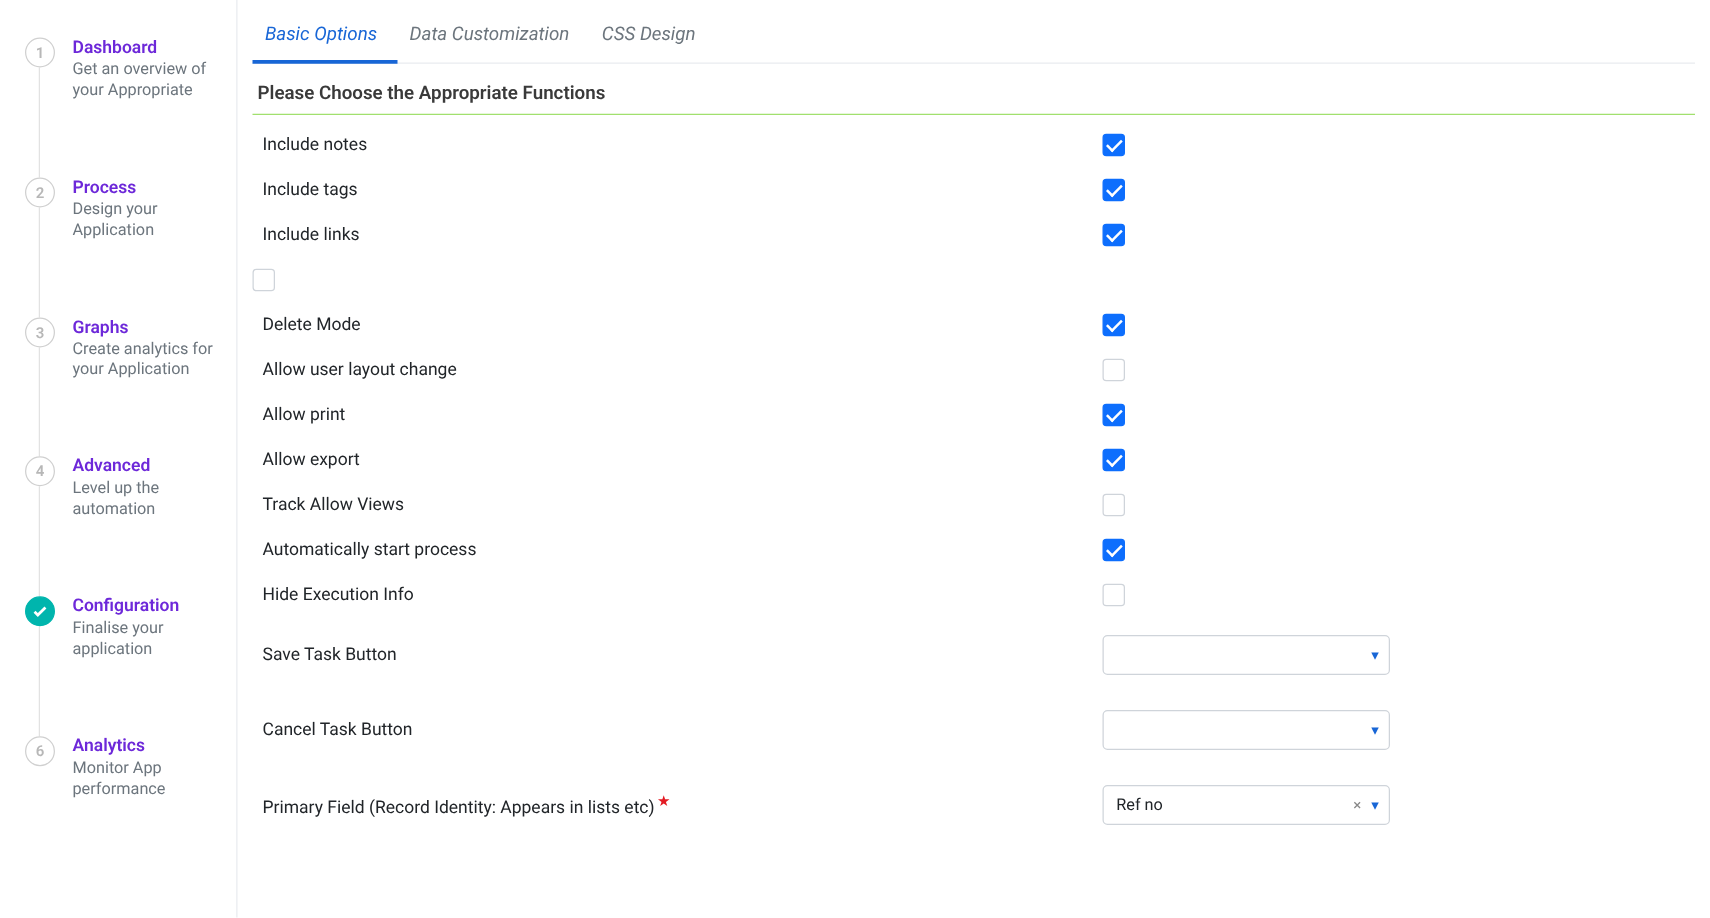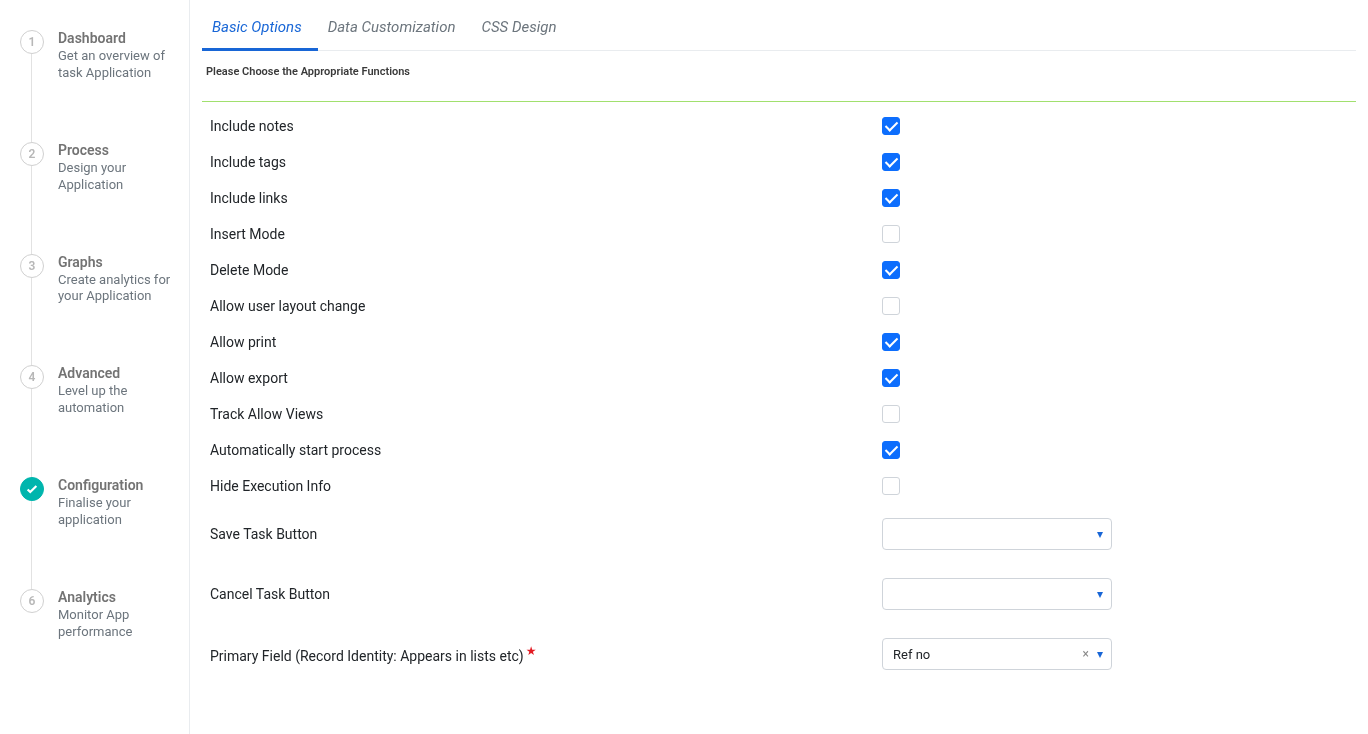--- a/index.html
+++ b/index.html
@@ -55,21 +55,21 @@
     margin-right: 14px;
   }
   .step.active .step-circle {
     background: #00b5ad;
     border-color: #00b5ad;
     color: #fff;
   }
   .step-body { flex: 1; }
   .step-title {
     font-weight: 600;
-    color: #737373;
+    color: #6d28d9;
     font-size: 14px;
     margin-bottom: 2px;
   }
   .step-desc {
     font-size: 13px;
     color: #6c757d;
     line-height: 1.3;
   }
   .main {
     flex: 1;
@@ -89,23 +89,23 @@
     border-bottom: 3px solid transparent;
     margin-bottom: -1px;
     font-style: italic;
   }
   .tab.active {
     color: #1866d6;
     border-bottom-color: #1866d6;
   }
   .section-head {
     font-weight: 600;
-    font-size: 11px;
+    font-size: 15px;
     color: #3a3a3a;
-    padding: 14px 4px 23px 4px;
+    padding: 14px 4px 8px 4px;
     border-bottom: 1px solid #a1e06e;
   }
   .form { padding: 6px 0; }
   .row {
     display: flex;
     align-items: center;
     padding: 9px 0;
   }
   .row-label {
     flex: 0 0 680px;
@@ -179,21 +179,21 @@
 <body>
 
 <div class="page">
   <div class="sidebar">
     <div class="steps" id="steps">
         <div class="step">
           <div class="step-line"></div>
           <div class="step-circle">1</div>
           <div class="step-body">
             <div class="step-title">Dashboard</div>
-            <div class="step-desc">Get an overview of task Application</div>
+            <div class="step-desc">Get an overview of your Appropriate</div>
           </div>
         </div>
         <div class="step">
           <div class="step-line"></div>
           <div class="step-circle">2</div>
           <div class="step-body">
             <div class="step-title">Process</div>
             <div class="step-desc">Design your Application</div>
           </div>
         </div>
@@ -255,21 +255,20 @@
             <input type="checkbox" class="cb" checked="" style="">
           </div>
         </div>
         <div class="row">
           <div class="row-label">Include links</div>
           <div class="row-control">
             <input type="checkbox" class="cb" checked="" style="">
           </div>
         </div>
         <div class="row">
-          <div class="row-label">Insert Mode</div>
           <div class="row-control">
             <input type="checkbox" class="cb" style="">
           </div>
         </div>
         <div class="row">
           <div class="row-label">Delete Mode</div>
           <div class="row-control">
             <input type="checkbox" class="cb" checked="" style="">
           </div>
         </div>

